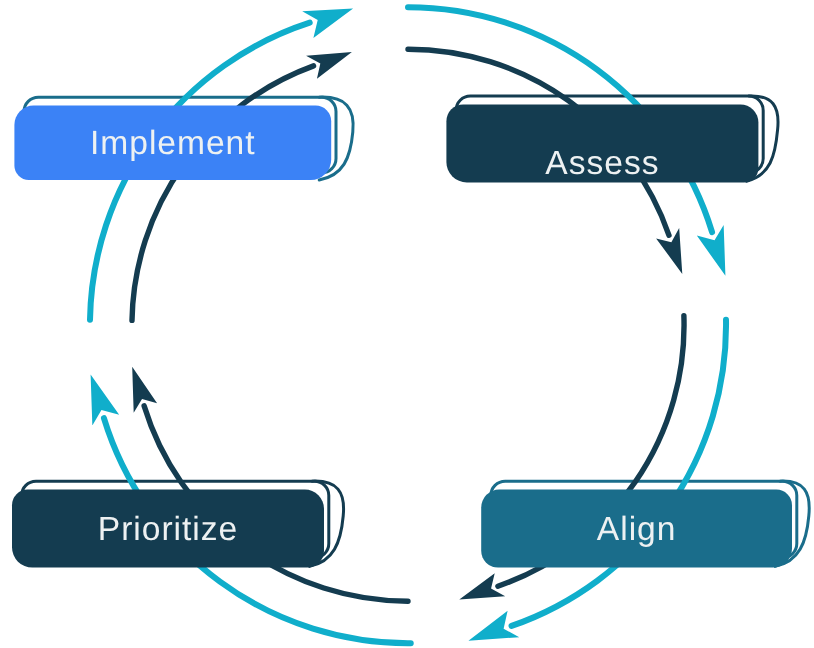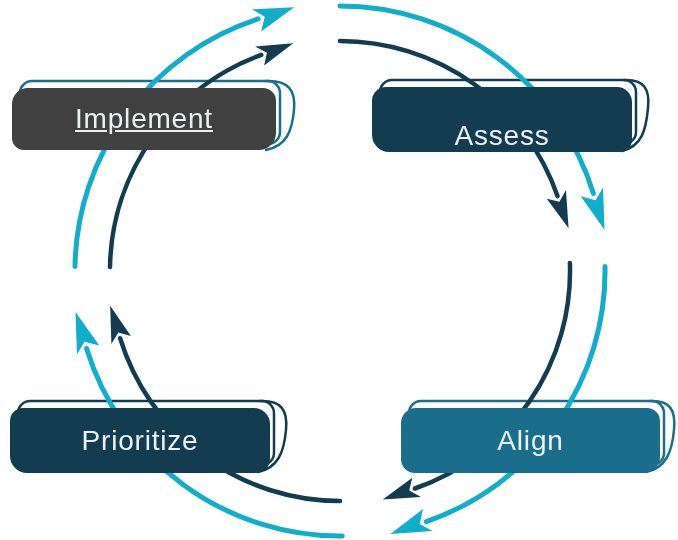--- a/index.html
+++ b/index.html
@@ -66,21 +66,21 @@
     <path d="M 340,6 A 265,265 0 0 1 593.4,193.5" class="arc-cyan" marker-end="url(#head-cyan)"></path>
     <path d="M 340,41 A 230,230 0 0 1 557.5,196.1" class="arc-navy" marker-end="url(#head-navy)"></path>
 
     <path d="M 605,266.4 A 265,265 0 0 1 426.3,521.6" class="arc-cyan" marker-end="url(#head-cyan)"></path>
     <path d="M 569.9,263 A 230,230 0 0 1 414.9,488.5" class="arc-navy" marker-end="url(#head-navy)"></path>
 
     <path d="M 342.3,536 A 265,265 0 0 1 86.6,348.4" class="arc-cyan" marker-end="url(#head-cyan)"></path>
     <path d="M 340,501 A 230,230 0 0 1 120.1,338.2" class="arc-navy" marker-end="url(#head-navy)"></path>
   </svg>
 
-  <div class="node node-implement" style="background: #404040; text-decoration: underline;">
+  <div class="node node-implement" style="background: #3b82f6;">
     <span>Implement</span>
   </div>
 
   <div class="node node-assess" style="background: rgb(20, 60, 80); align-items: flex-end;">
     <span>Assess</span>
   </div>
 
   <div class="node node-align" style="background: rgb(26, 109, 139);">
     <span>Align</span>
   </div>

